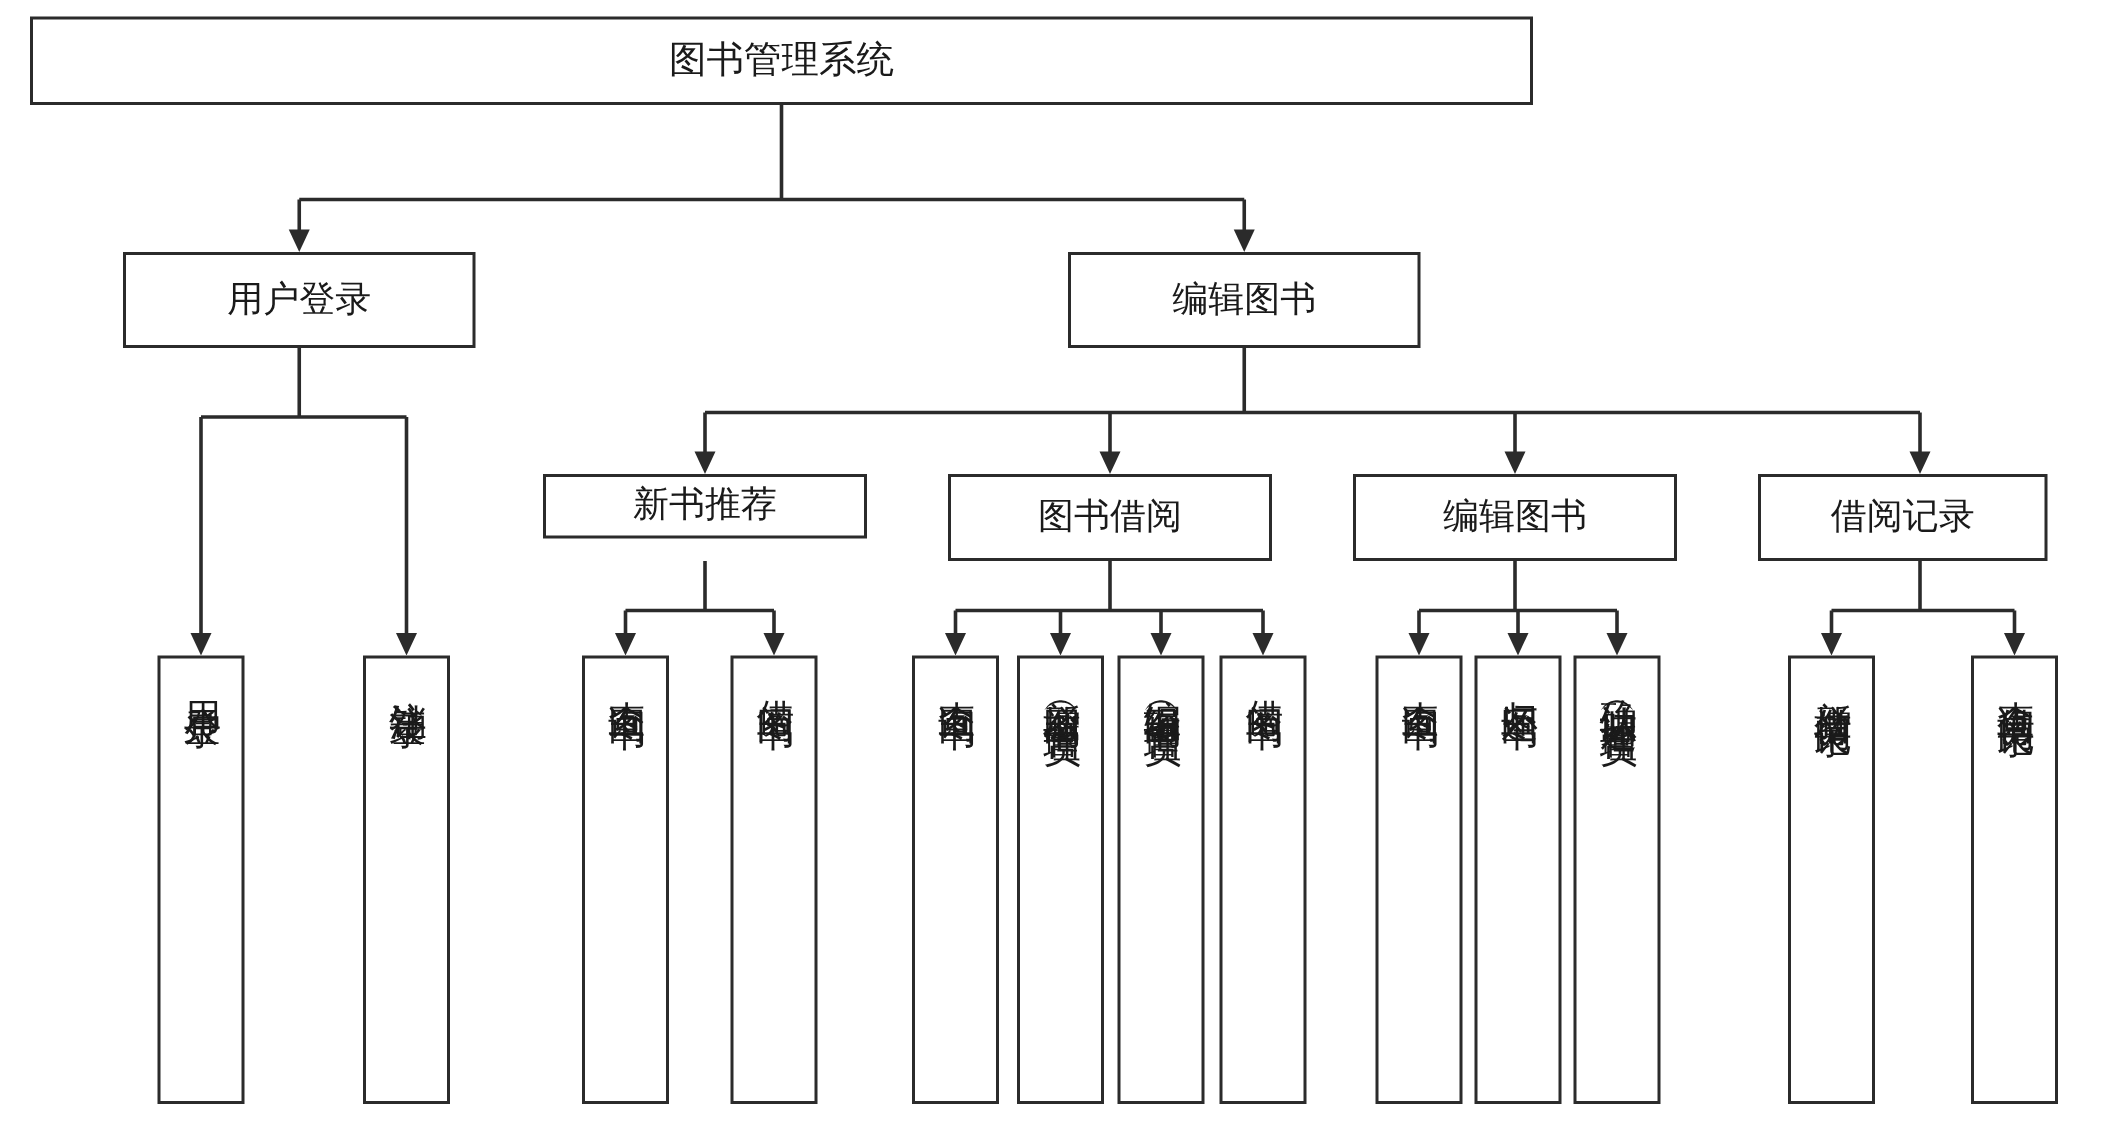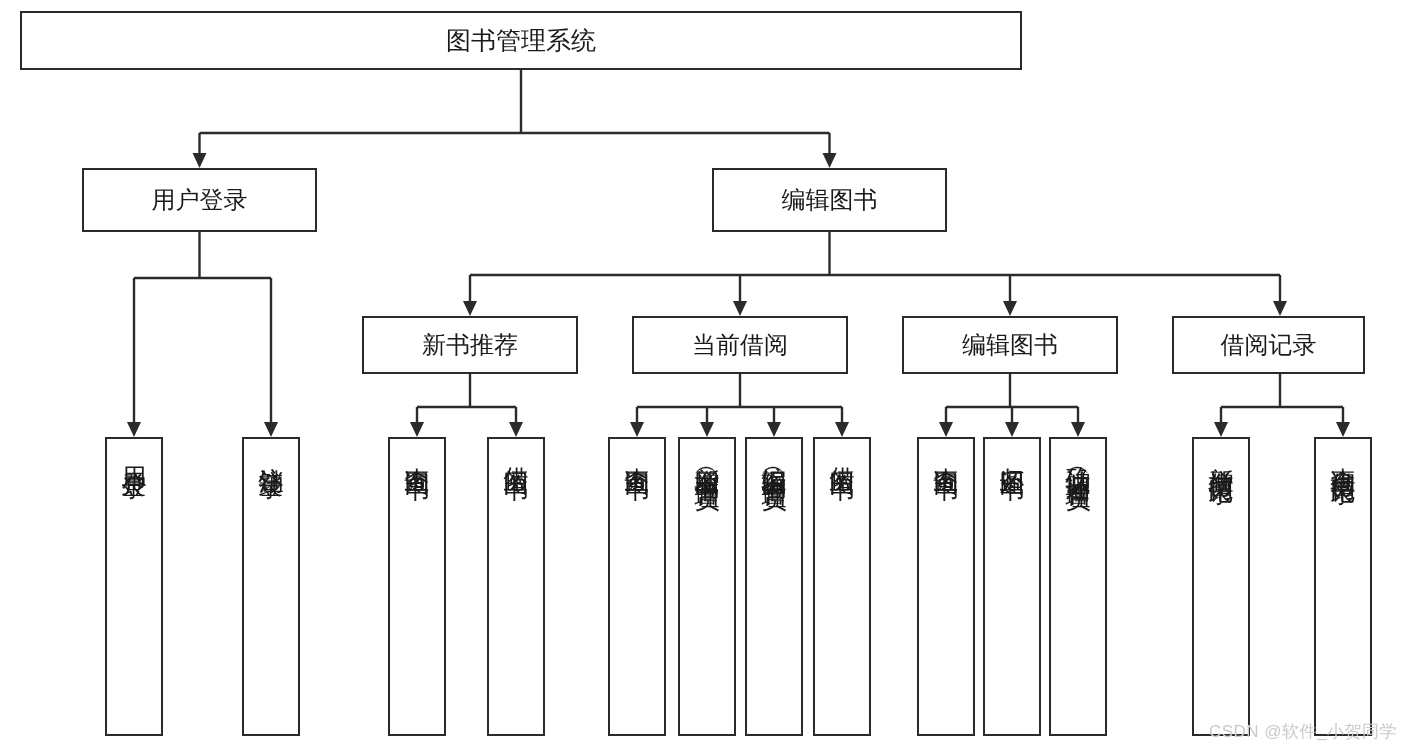--- a/index.html
+++ b/index.html
@@ -147,25 +147,25 @@
   <div id="node-layer">
       <div class="node-box node-h node-root" style="left: 20px; top: 11px; width: 1002px; height: 59px;">
         <span class="node-label">图书管理系统</span>
       </div>
       <div class="node-box node-h" style="left: 82px; top: 168px; width: 235px; height: 64px;">
         <span class="node-label">用户登录</span>
       </div>
       <div class="node-box node-h" style="left: 712px; top: 168px; width: 235px; height: 64px;">
         <span class="node-label">编辑图书</span>
       </div>
-      <div class="node-box node-h" style="left: 362px; top: 316px; width: 216px; height: 58px;">
+      <div class="node-box node-h" style="left: 362px; top: 316px; width: 216px; height: 43px;">
         <span class="node-label">新书推荐</span>
       </div>
       <div class="node-box node-h" style="left: 632px; top: 316px; width: 216px; height: 58px;">
-        <span class="node-label">当前借阅</span>
+        <span class="node-label">图书借阅</span>
       </div>
       <div class="node-box node-h" style="left: 902px; top: 316px; width: 216px; height: 58px;">
         <span class="node-label">编辑图书</span>
       </div>
       <div class="node-box node-h" style="left: 1172px; top: 316px; width: 193px; height: 58px;">
         <span class="node-label">借阅记录</span>
       </div>
       <div class="node-box node-v" style="left: 105px; top: 437px; width: 58px; height: 299px;">
         <span class="node-label">用户登录</span>
       </div>
@@ -199,14 +199,13 @@
       <div class="node-box node-v" style="left: 1049px; top: 437px; width: 58px; height: 299px;">
         <span class="node-label">确认归还（管理员）</span>
       </div>
       <div class="node-box node-v" style="left: 1192px; top: 437px; width: 58px; height: 299px;">
         <span class="node-label">新增借阅记录</span>
       </div>
       <div class="node-box node-v" style="left: 1314px; top: 437px; width: 58px; height: 299px;">
         <span class="node-label">查询借阅记录</span>
       </div>
     </div>
-  <div id="watermark">CSDN @软件_小贺同学</div>
 </div>
 
 </body></html>

